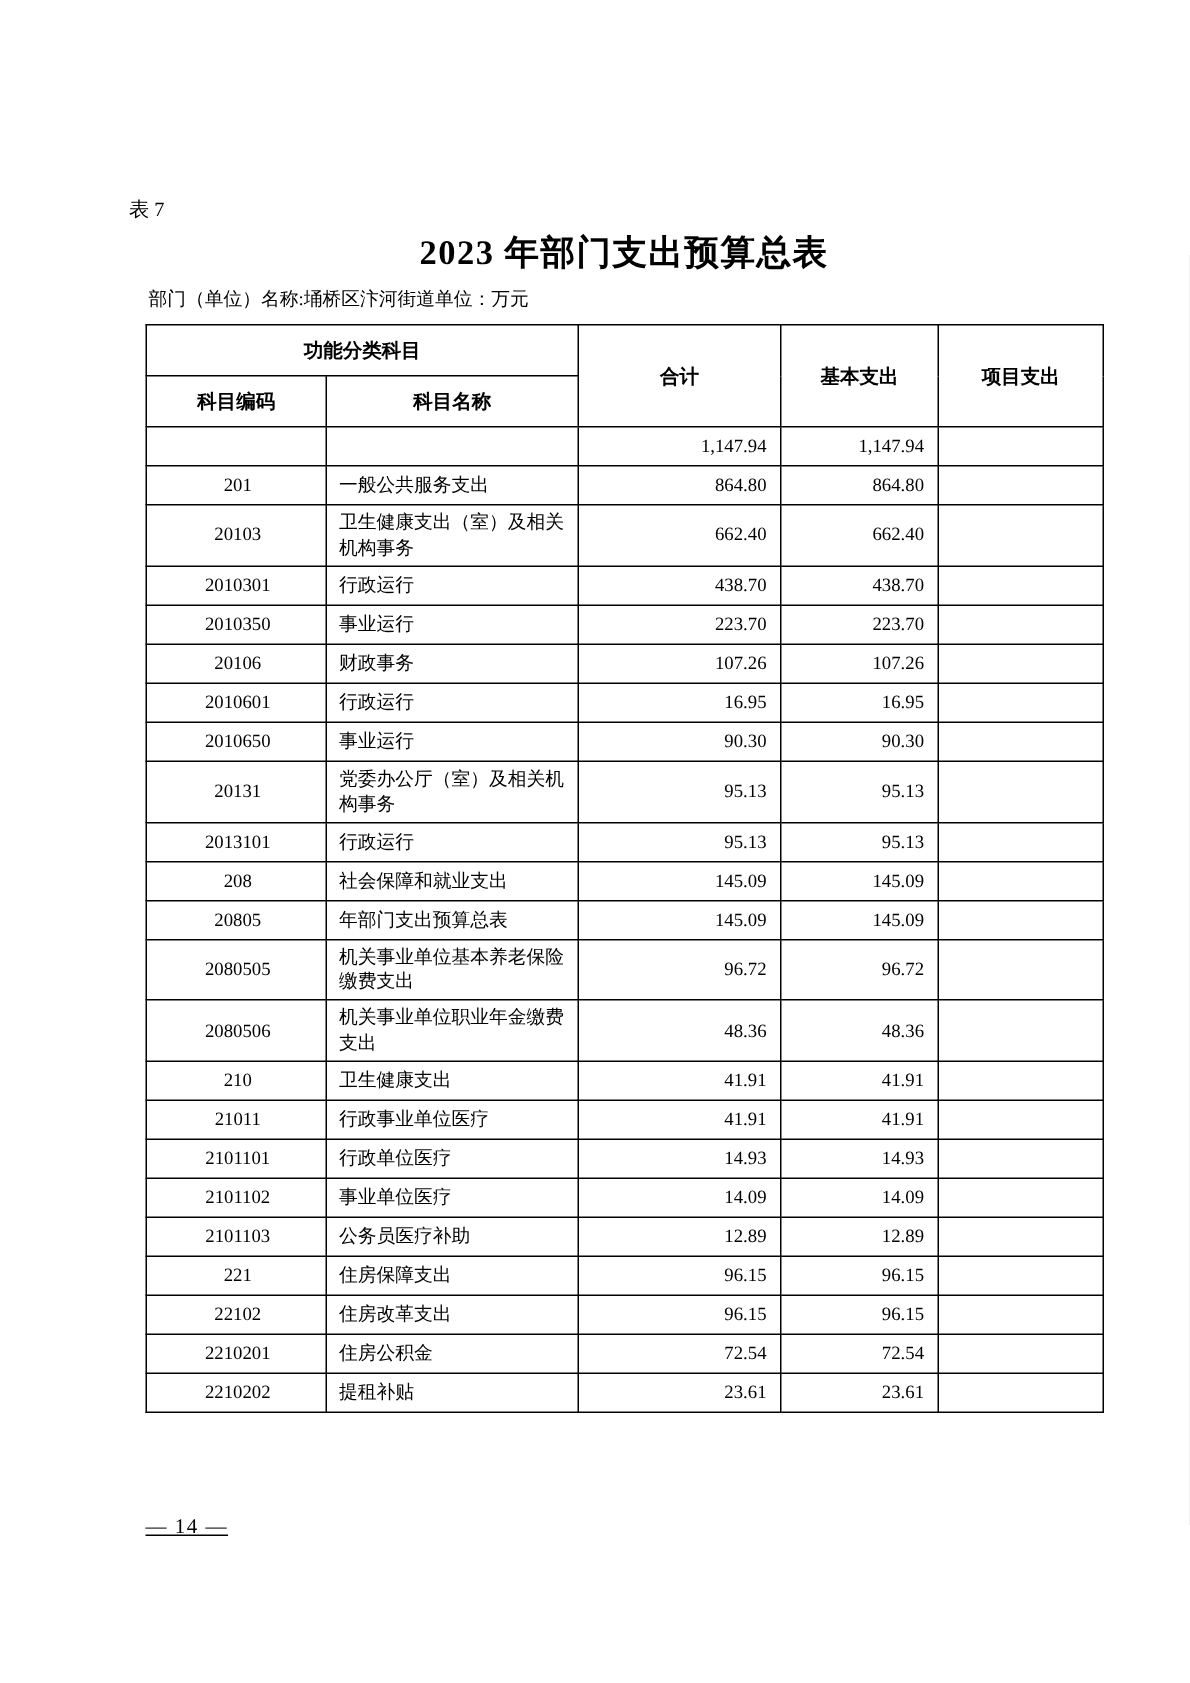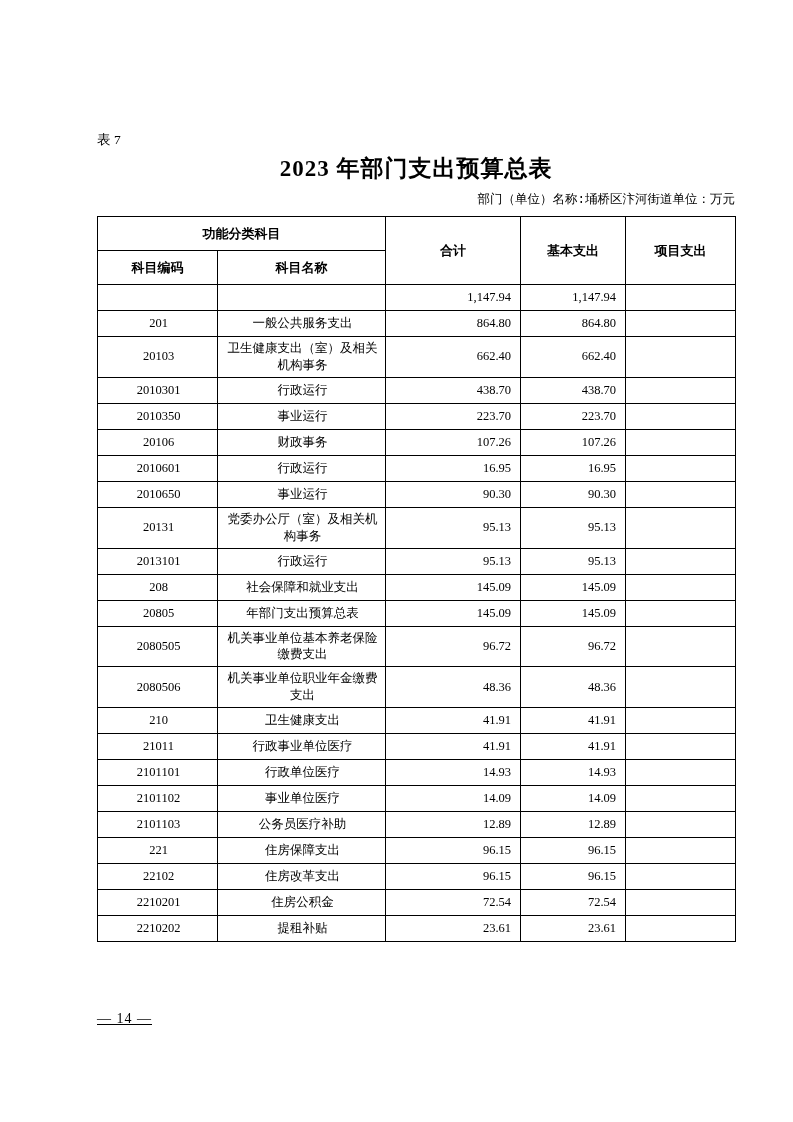--- a/index.html
+++ b/index.html
@@ -9,43 +9,42 @@
     width: 793px;
     height: 1122px;
     margin: 0 auto;
     background: #ffffff;
     font-family: "Liberation Serif", "DejaVu Serif", serif;
     color: #000000;
     overflow: hidden;
   }
   .table-label {
     position: absolute;
-    left: 97px;
+    left: 86px;
     top: 131px;
     font-size: 13.5px;
   }
   .title {
     position: absolute;
     left: 97px;
     top: 153px;
     width: 638px;
     text-align: center;
     font-size: 23px;
     font-weight: bold;
     letter-spacing: 1px;
   }
   .meta-row {
     position: absolute;
     left: 99px;
     top: 191px;
     width: 636px;
     display: flex;
-    justify-content: flex-end;
+    justify-content: flex-start;
     font-size: 12.5px;
-    font-family: Liberation Mono, monospace;
   }
   table.budget-table {
     position: absolute;
     left: 97px;
     top: 216px;
     width: 638px;
     border-collapse: collapse;
     table-layout: fixed;
     font-size: 12.5px;
   }
@@ -61,21 +60,21 @@
   }
   .budget-table th {
     font-weight: bold;
     font-size: 13px;
     text-align: center;
     height: 34px;
     padding: 6px 4px;
   }
   .budget-table td { height: 26px; padding: 3px 6px; }
   .budget-table td.code { text-align: center; padding-left: 8px; }
-  .budget-table td.name { text-align: center; padding-left: 8px; }
+  .budget-table td.name { text-align: left; padding-left: 8px; }
   .budget-table td.num  { text-align: right; padding-right: 9px; }
   .page-number {
     position: absolute;
     left: 97px;
     top: 1011px;
     font-size: 14px;
     letter-spacing: 1px;
     text-decoration: underline;
   }
 </style>

